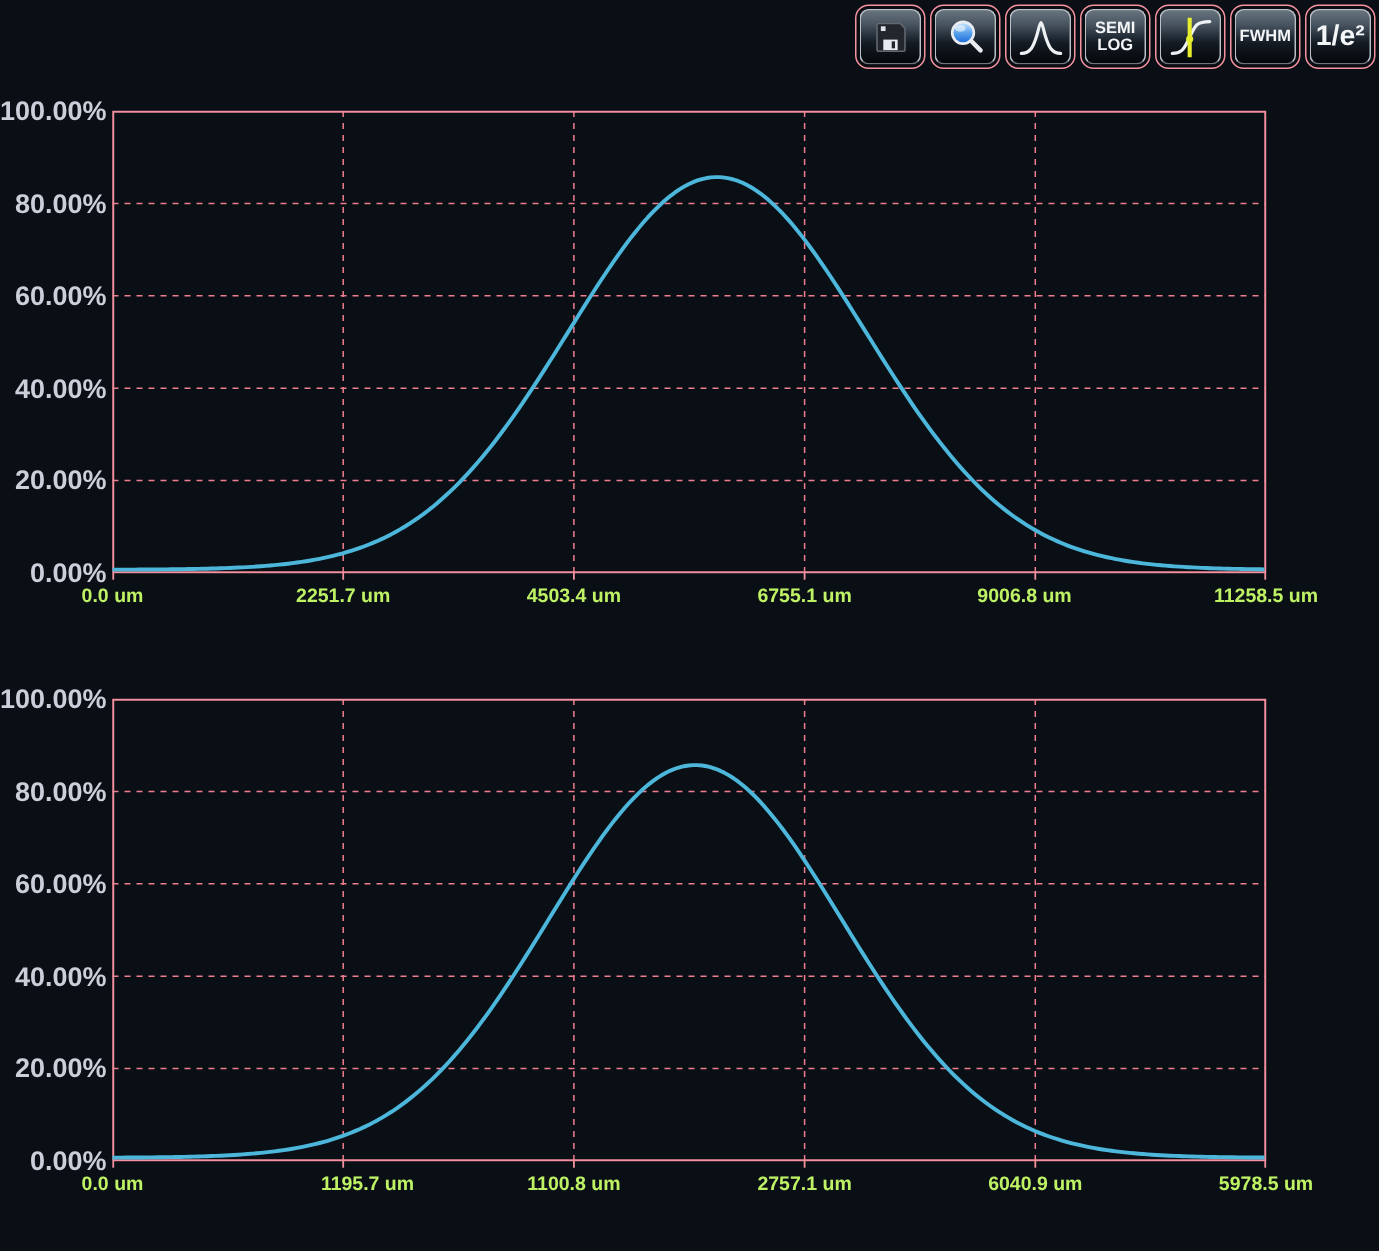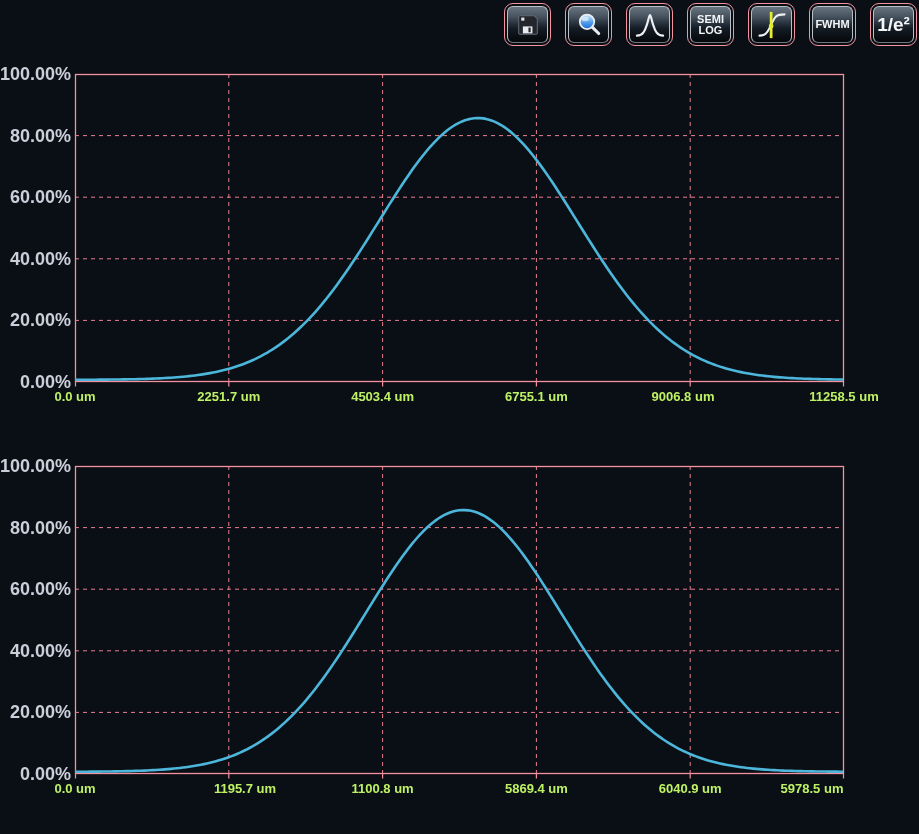--- a/index.html
+++ b/index.html
@@ -8,21 +8,21 @@
     background:#0a0f16;
     font-family:"Liberation Sans", sans-serif;
     overflow:hidden;
     position:relative;
   }
   .screen{position:absolute;inset:0;width:919px;height:834px;background:#0a0f16;}
 
   
   .toolbar{
     position:absolute;top:3px;right:2px;height:43px;
-    display:flex;gap:14px;
+    display:flex;gap:3px;
   }
   .tbtn{
     width:47px;height:43px;box-sizing:border-box;
     border:1px solid #f5939f;border-radius:9px;
     background:#0a0e13;
     padding:2px;cursor:pointer;
   }
   .tbtn-inner{
     width:100%;height:100%;box-sizing:border-box;
     border:1px solid #b9c0c8;border-bottom-color:#6e757d;border-radius:6px;
@@ -193,19 +193,19 @@
         <line x1="307.6" y1="308" x2="307.6" y2="312.5" stroke="#f5919e" stroke-width="1.2"></line>
         <line x1="461.4" y1="308" x2="461.4" y2="312.5" stroke="#f5919e" stroke-width="1.2"></line>
         <line x1="615.2" y1="308" x2="615.2" y2="312.5" stroke="#f5919e" stroke-width="1.2"></line>
         <line x1="768.5" y1="308" x2="768.5" y2="312.5" stroke="#f5919e" stroke-width="1.2"></line>
         <path d="M0.0 305.75L3.0 305.73L6.0 305.72L9.0 305.70L12.0 305.69L15.0 305.67L18.0 305.64L21.0 305.62L24.0 305.59L27.0 305.56L30.0 305.53L33.0 305.49L36.0 305.45L39.0 305.40L42.0 305.35L45.0 305.30L48.0 305.24L51.0 305.17L54.0 305.09L57.0 305.01L60.0 304.92L63.0 304.82L66.0 304.71L69.0 304.59L72.0 304.46L75.0 304.31L78.0 304.15L81.0 303.98L84.0 303.79L87.0 303.59L90.0 303.37L93.0 303.12L96.0 302.86L99.0 302.58L102.0 302.27L105.0 301.93L108.0 301.57L111.0 301.18L114.0 300.76L117.0 300.30L120.0 299.81L123.0 299.29L126.0 298.72L129.0 298.11L132.0 297.46L135.0 296.76L138.0 296.01L141.0 295.21L144.0 294.36L147.0 293.45L150.0 292.48L153.0 291.45L156.0 290.35L159.0 289.19L162.0 287.95L165.0 286.64L168.0 285.25L171.0 283.79L174.0 282.24L177.0 280.61L180.0 278.89L183.0 277.08L186.0 275.18L189.0 273.18L192.0 271.09L195.0 268.90L198.0 266.60L201.0 264.20L204.0 261.70L207.0 259.09L210.0 256.37L213.0 253.55L216.0 250.61L219.0 247.57L222.0 244.41L225.0 241.15L228.0 237.77L231.0 234.29L234.0 230.70L237.0 227.00L240.0 223.20L243.0 219.30L246.0 215.30L249.0 211.21L252.0 207.02L255.0 202.74L258.0 198.38L261.0 193.94L264.0 189.43L267.0 184.85L270.0 180.20L273.0 175.50L276.0 170.76L279.0 165.97L282.0 161.15L285.0 156.30L288.0 151.44L291.0 146.56L294.0 141.69L297.0 136.83L300.0 131.99L303.0 127.18L306.0 122.41L309.0 117.69L312.0 113.03L315.0 108.44L318.0 103.93L321.0 99.51L324.0 95.19L327.0 90.99L330.0 86.90L333.0 82.95L336.0 79.15L339.0 75.49L342.0 72.00L345.0 68.67L348.0 65.53L351.0 62.57L354.0 59.81L357.0 57.25L360.0 54.90L363.0 52.77L366.0 50.86L369.0 49.18L372.0 47.73L375.0 46.51L378.0 45.54L381.0 44.80L384.0 44.32L387.0 44.07L390.0 44.08L393.0 44.33L396.0 44.82L399.0 45.56L402.0 46.54L405.0 47.77L408.0 49.22L411.0 50.91L414.0 52.83L417.0 54.97L420.0 57.33L423.0 59.89L426.0 62.66L429.0 65.62L432.0 68.77L435.0 72.10L438.0 75.60L441.0 79.26L444.0 83.07L447.0 87.02L450.0 91.11L453.0 95.32L456.0 99.64L459.0 104.06L462.0 108.57L465.0 113.16L468.0 117.83L471.0 122.55L474.0 127.32L477.0 132.14L480.0 136.98L483.0 141.84L486.0 146.71L489.0 151.58L492.0 156.44L495.0 161.29L498.0 166.11L501.0 170.90L504.0 175.64L507.0 180.34L510.0 184.98L513.0 189.56L516.0 194.07L519.0 198.51L522.0 202.87L525.0 207.14L528.0 211.33L531.0 215.42L534.0 219.42L537.0 223.32L540.0 227.12L543.0 230.81L546.0 234.40L549.0 237.88L552.0 241.25L555.0 244.51L558.0 247.66L561.0 250.70L564.0 253.63L567.0 256.46L570.0 259.17L573.0 261.78L576.0 264.28L579.0 266.67L582.0 268.96L585.0 271.15L588.0 273.25L591.0 275.24L594.0 277.14L597.0 278.94L600.0 280.66L603.0 282.29L606.0 283.83L609.0 285.30L612.0 286.68L615.0 287.99L618.0 289.22L621.0 290.38L624.0 291.48L627.0 292.51L630.0 293.48L633.0 294.39L636.0 295.24L639.0 296.04L642.0 296.78L645.0 297.48L648.0 298.13L651.0 298.74L654.0 299.30L657.0 299.83L660.0 300.32L663.0 300.77L666.0 301.19L669.0 301.58L672.0 301.94L675.0 302.28L678.0 302.59L681.0 302.87L684.0 303.13L687.0 303.37L690.0 303.60L693.0 303.80L696.0 303.99L699.0 304.16L702.0 304.32L705.0 304.46L708.0 304.59L711.0 304.71L714.0 304.82L717.0 304.92L720.0 305.01L723.0 305.09L726.0 305.17L729.0 305.24L732.0 305.30L735.0 305.36L738.0 305.41L741.0 305.45L744.0 305.49L747.0 305.53L750.0 305.56L753.0 305.59L756.0 305.62L759.0 305.65L762.0 305.67L765.0 305.69L768.0 305.70" fill="none" stroke="#4db7db" stroke-width="2.6" stroke-linejoin="round"></path>
       </svg>
     <div class="xlabels">
         <div class="xlabel" style="left: 0px;">0.0 um</div>
         <div class="xlabel" style="left: 170px; text-align: right;">1195.7 um</div>
         <div class="xlabel" style="left: 307.6px;">1100.8 um</div>
-        <div class="xlabel" style="left: 461.4px;">5869.4 um</div>
+        <div class="xlabel" style="left: 461.4px;">2757.1 um</div>
         <div class="xlabel" style="left: 615.2px;">6040.9 um</div>
-        <div class="xlabel" style="left: 737px;">5978.5 um</div>
+        <div class="xlabel" style="left: 769px;">5978.5 um</div>
       </div>
   </section>
 
 </div>
 
 </body></html>

